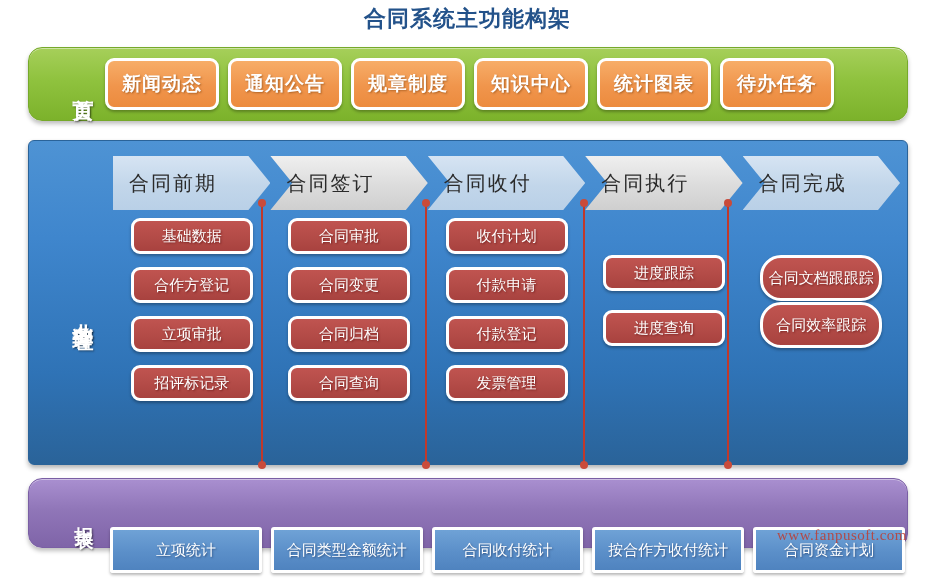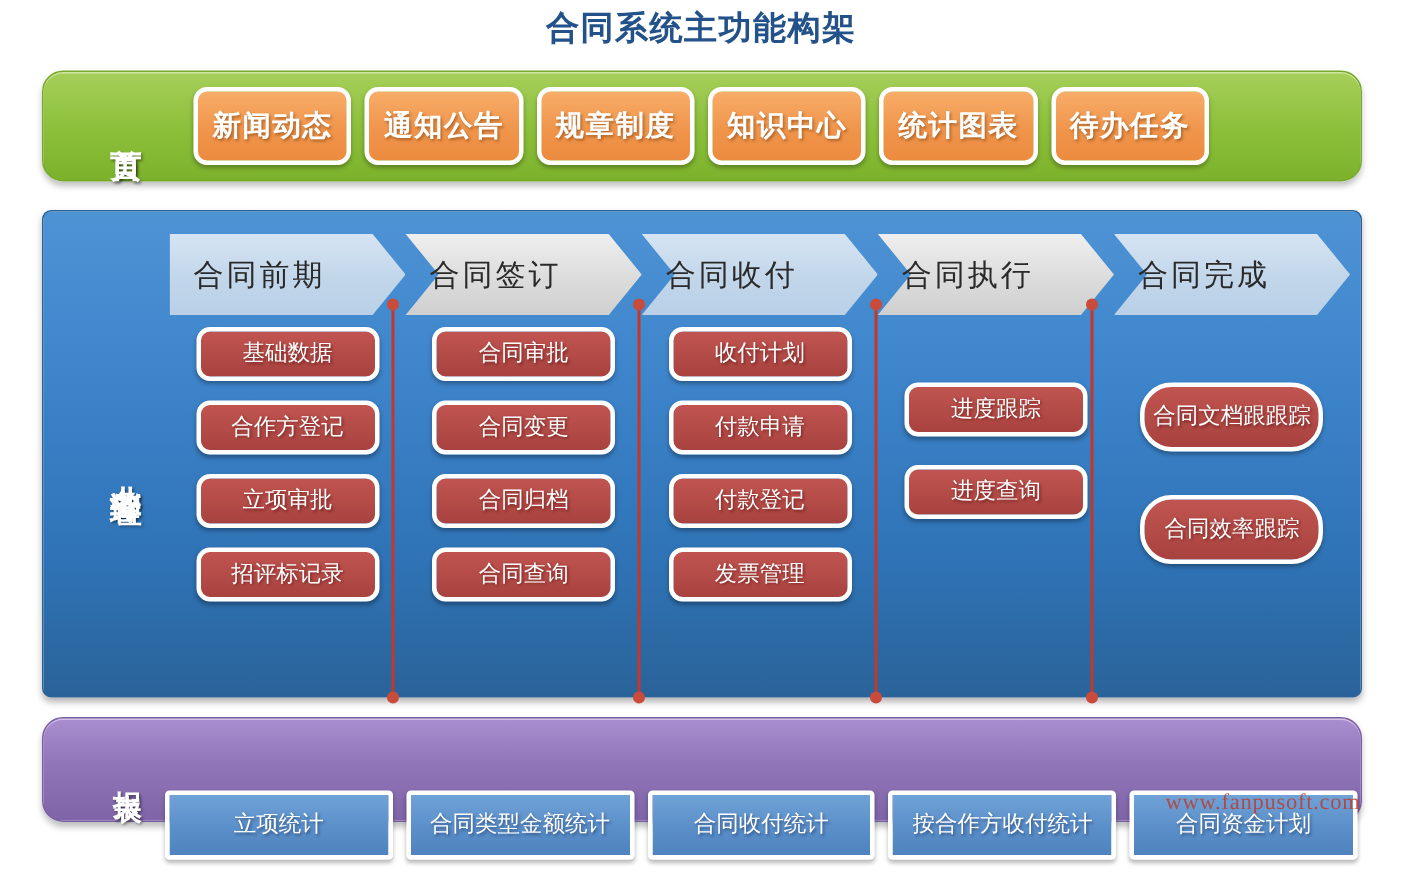--- a/index.html
+++ b/index.html
@@ -43,22 +43,22 @@
   }
 
   
   .green-bar{
     left:28px;top:47px;width:880px;height:74px;
     background:linear-gradient(180deg,#a6cf5a 0%,#8fc23e 45%,#7cb22b 100%);
     border:1px solid #76a92a;
   }
   .green-bar .bar-label{left:44px;top:9px;height:56px;}
   .orange-btns{
-    position:absolute;left:105px;top:58px;width:677px;height:52px;
-    display:flex;gap:9px;margin-left:24px;
+    position:absolute;left:105px;top:58px;width:729px;height:52px;
+    display:flex;gap:9px;
   }
   .orange-btn{
     flex:1 1 0;
     background:linear-gradient(180deg,#f7ad68 0%,#f0954c 55%,#ec8b3e 100%);
     border:3px solid #ffffff;
     border-radius:9px;
     color:#ffffff;
     font-size:19px;font-weight:bold;
     display:flex;align-items:center;justify-content:center;
     text-shadow:1px 1px 2px rgba(120,60,10,.55);
@@ -135,21 +135,21 @@
     text-align:left;
     line-height:1.15;
     text-shadow:1px 1px 2px rgba(80,10,10,.6);
     box-shadow:0 2px 3px rgba(0,0,0,.3);
     box-sizing:border-box;
     padding:3px 4px;
   }
   .col-exec{padding-top:37px;}
   .col-exec .red-btn{margin-bottom:19px;}
   .col-done{padding-top:37px;}
-  .col-done .red-btn{margin-bottom:29px;min-height:46px;border-radius:21px;}
+  .col-done .red-btn{margin-bottom:1px;min-height:46px;border-radius:21px;}
 
   
   .purple-bar{
     left:28px;top:478px;width:880px;height:70px;
     background:linear-gradient(180deg,#a98fd0 0%,#9076b8 45%,#7f64a8 100%);
     border:1px solid #7a5fa4;
   }
   .purple-bar .bar-label{left:46px;top:9px;height:52px;font-size:19px;}
   .blue-btns{
     position:absolute;left:110px;top:487px;width:795px;height:52px;

